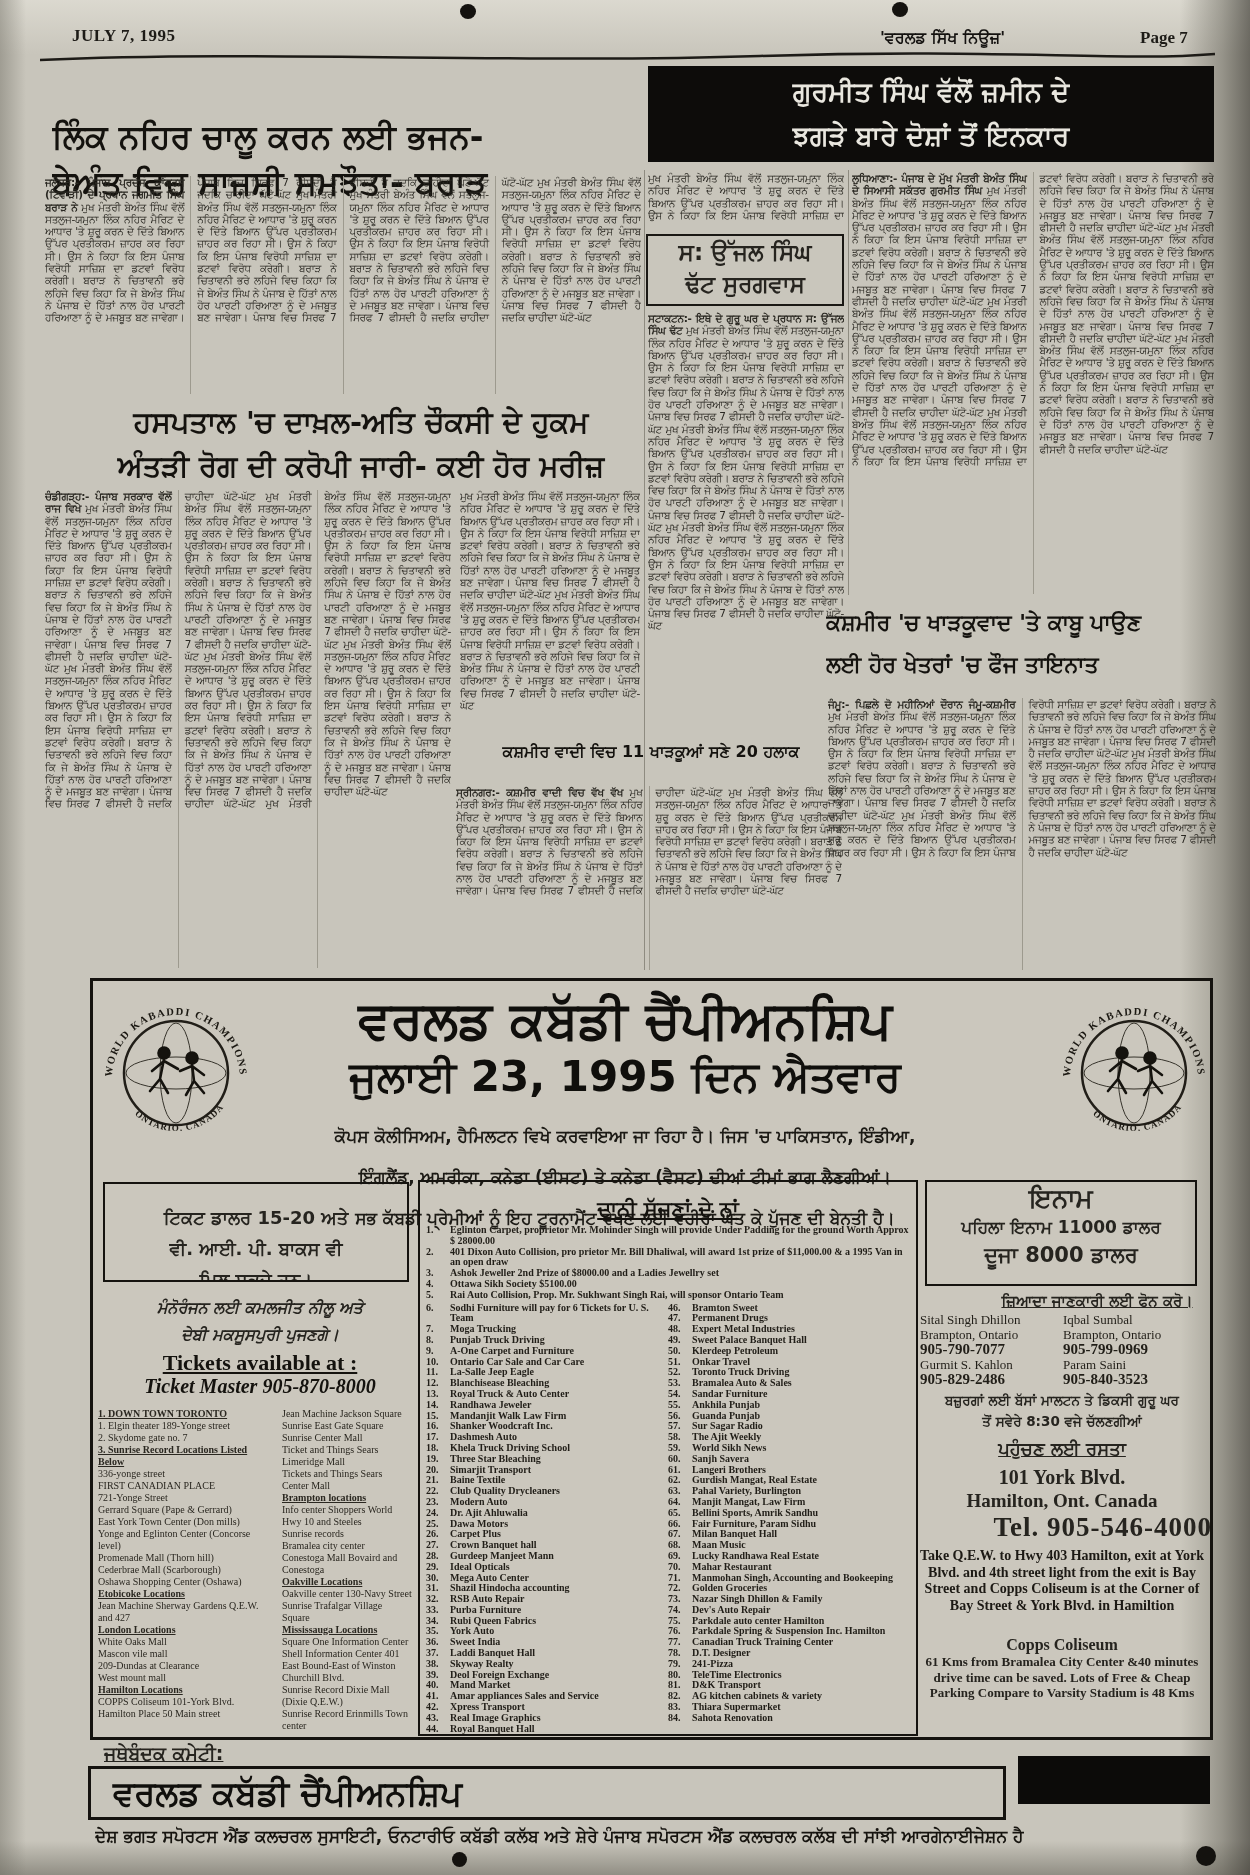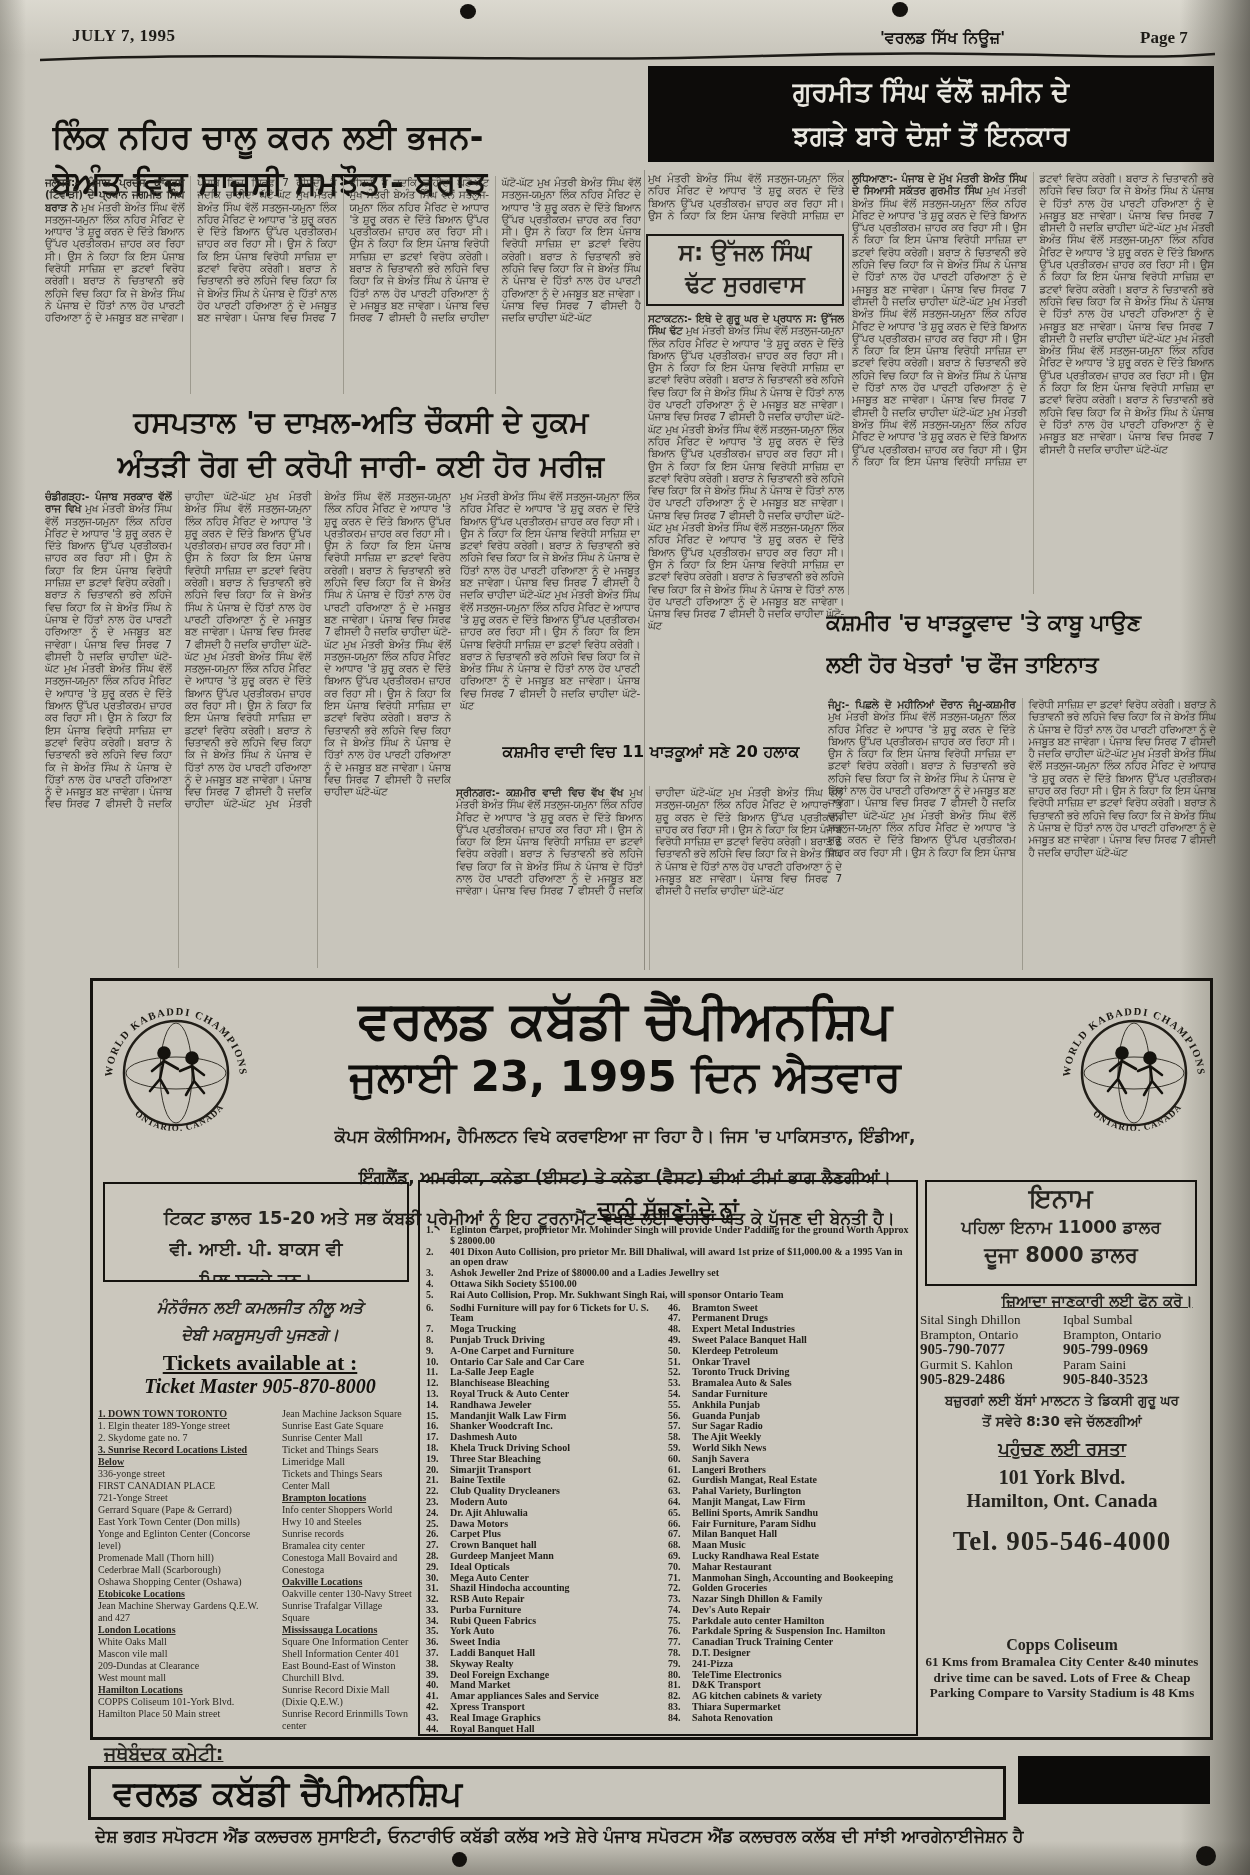--- a/index.html
+++ b/index.html
@@ -56,21 +56,21 @@
   .prz-2{font-weight:bold;font-size:21px;line-height:30px;white-space:nowrap;}
   .phnote{left:918px;top:1292px;width:288px;text-align:center;font-weight:bold;font-size:15px;text-decoration:underline;white-space:nowrap;overflow:hidden;padding-left:35px;}
   .contacts{left:920px;top:1312px;width:286px;display:flex;}
   .contacts > div{width:50%;}
   .c-line{font:13px "Liberation Serif",serif;line-height:15px;color:#211e18;}
   .c-tel{font-weight:bold;font-size:15px;}
   .bus{left:912px;top:1390px;width:300px;text-align:center;font-weight:bold;font-size:13.5px;line-height:21px;white-space:nowrap;overflow:hidden;}
   .routeh{left:912px;top:1438px;width:300px;text-align:center;font-weight:bold;font-size:18px;text-decoration:underline;white-space:nowrap;overflow:hidden;}
   .addr1{left:912px;top:1466px;width:300px;text-align:center;font:bold 20px "Liberation Serif",serif;}
   .addr2{left:912px;top:1490px;width:300px;text-align:center;font:bold 19px "Liberation Serif",serif;}
-  .addr3{left:912px;top:1512px;width:300px;text-align:center;font:bold 27px "Liberation Serif",serif;letter-spacing:1px;margin-top:14px;}
+  .addr3{left:912px;top:1512px;width:300px;text-align:right;font:bold 27px "Liberation Serif",serif;letter-spacing:1px;}
   .dirs{left:916px;top:1548px;width:292px;text-align:center;font:bold 14px "Liberation Serif",serif;line-height:16.5px;color:#1c1914;}
   .coppsh{left:916px;top:1636px;width:292px;text-align:center;font:bold 16px "Liberation Serif",serif;}
   .coppst{left:916px;top:1654px;width:292px;text-align:center;font:bold 13px "Liberation Serif",serif;line-height:15.5px;}
   .committee{left:104px;top:1742px;width:300px;font-weight:bold;font-size:19px;text-decoration:underline;white-space:nowrap;}
   .banner{left:88px;top:1766px;width:918px;height:54px;border:3px solid #15130f;box-sizing:border-box;
     font-weight:bold;font-size:34px;line-height:48px;padding-left:22px;white-space:nowrap;overflow:hidden;color:#100f0c;}
   .credit{left:95px;top:1826px;width:1120px;font-weight:bold;font-size:17px;white-space:nowrap;overflow:hidden;color:#16140f;}
   .blackbar{left:1018px;top:1756px;width:192px;height:48px;background:#0c0b09;}
   .logo{width:152px;height:152px;}
   .logo-l{left:100px;top:995px;}
@@ -735,20 +735,21 @@
       </div>
   </div>
   <div class="abs g bus">
     <div>ਬਜ਼ੁਰਗਾਂ ਲਈ ਬੱਸਾਂ ਮਾਲਟਨ ਤੇ ਡਿਕਸੀ ਗੁਰੂ ਘਰ</div>
     <div>ਤੋਂ ਸਵੇਰੇ 8:30 ਵਜੇ ਚੱਲਣਗੀਆਂ</div>
   </div>
   <div class="abs g routeh">ਪਹੁੰਚਣ ਲਈ ਰਸਤਾ</div>
   <div class="abs addr1">101 York Blvd.</div>
   <div class="abs addr2">Hamilton, Ont. Canada</div>
   <div class="abs addr3">Tel. 905-546-4000</div>
+  <div class="abs dirs">Take Q.E.W. to Hwy 403 Hamilton, exit at York Blvd. and 4th street light from the exit is Bay Street and Copps Coliseum is at the Corner of Bay Street &amp; York Blvd. in Hamiltion</div>
   <div class="abs coppsh">Copps Coliseum</div>
   <div class="abs coppst">61 Kms from Bramalea City Center &amp;40 minutes drive time can be saved. Lots of Free &amp; Cheap Parking Compare to Varsity Stadium is 48 Kms</div>
 
   <div class="abs g committee">ਜਥੇਬੰਦਕ ਕਮੇਟੀ:</div>
   <div class="abs g banner">ਵਰਲਡ ਕਬੱਡੀ ਚੈਂਪੀਅਨਸ਼ਿਪ</div>
   <div class="abs blackbar"></div>
   <div class="abs g credit">ਦੇਸ਼ ਭਗਤ ਸਪੋਰਟਸ ਐਂਡ ਕਲਚਰਲ ਸੁਸਾਇਟੀ, ਓਨਟਾਰੀਓ ਕਬੱਡੀ ਕਲੱਬ ਅਤੇ ਸ਼ੇਰੇ ਪੰਜਾਬ ਸਪੋਰਟਸ ਐਂਡ ਕਲਚਰਲ ਕਲੱਬ ਦੀ ਸਾਂਝੀ ਆਰਗੇਨਾਈਜੇਸ਼ਨ ਹੈ</div>
 
 </div>
 

